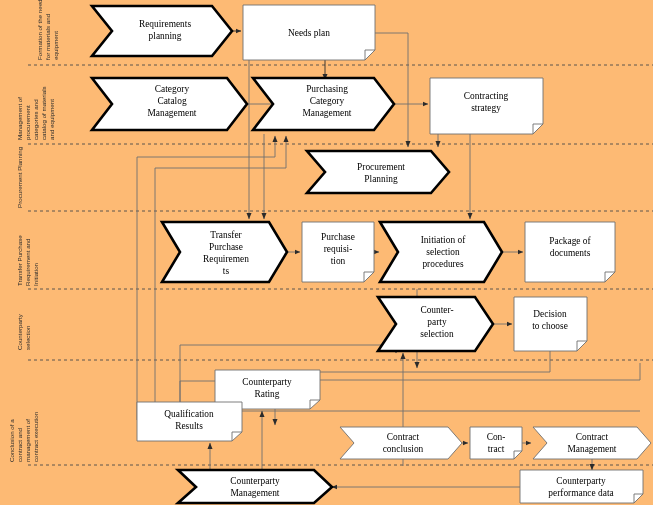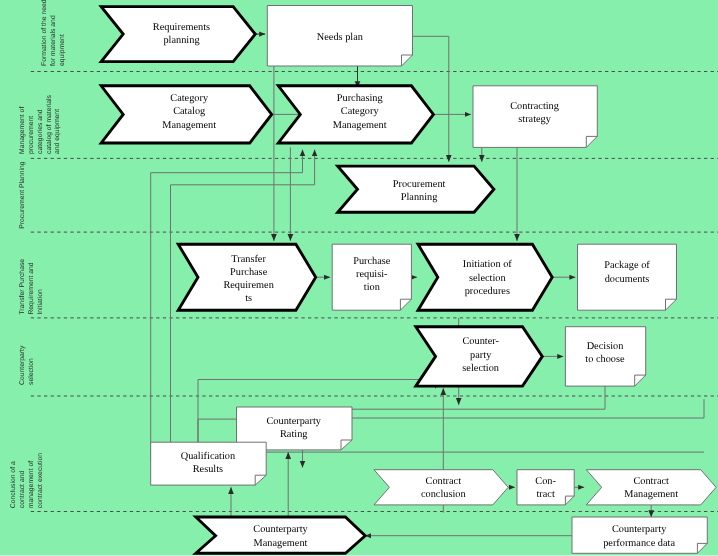--- a/index.html
+++ b/index.html
@@ -4,21 +4,21 @@
 <style>
   html, body {
     margin: 0;
     padding: 0;
     background: #ffffff;
   }
   #canvas {
     position: relative;
     width: 653px;
     height: 505px;
-    background: #86efac;
+    background: #fdba74;
     font-family: "Liberation Serif", serif;
     overflow: hidden;
   }
   svg { display: block; }
   .lane-label {
     font-family: "Liberation Sans", sans-serif;
     font-size: 6.2px;
     fill: #2b2b2b;
   }
   .node-label {

